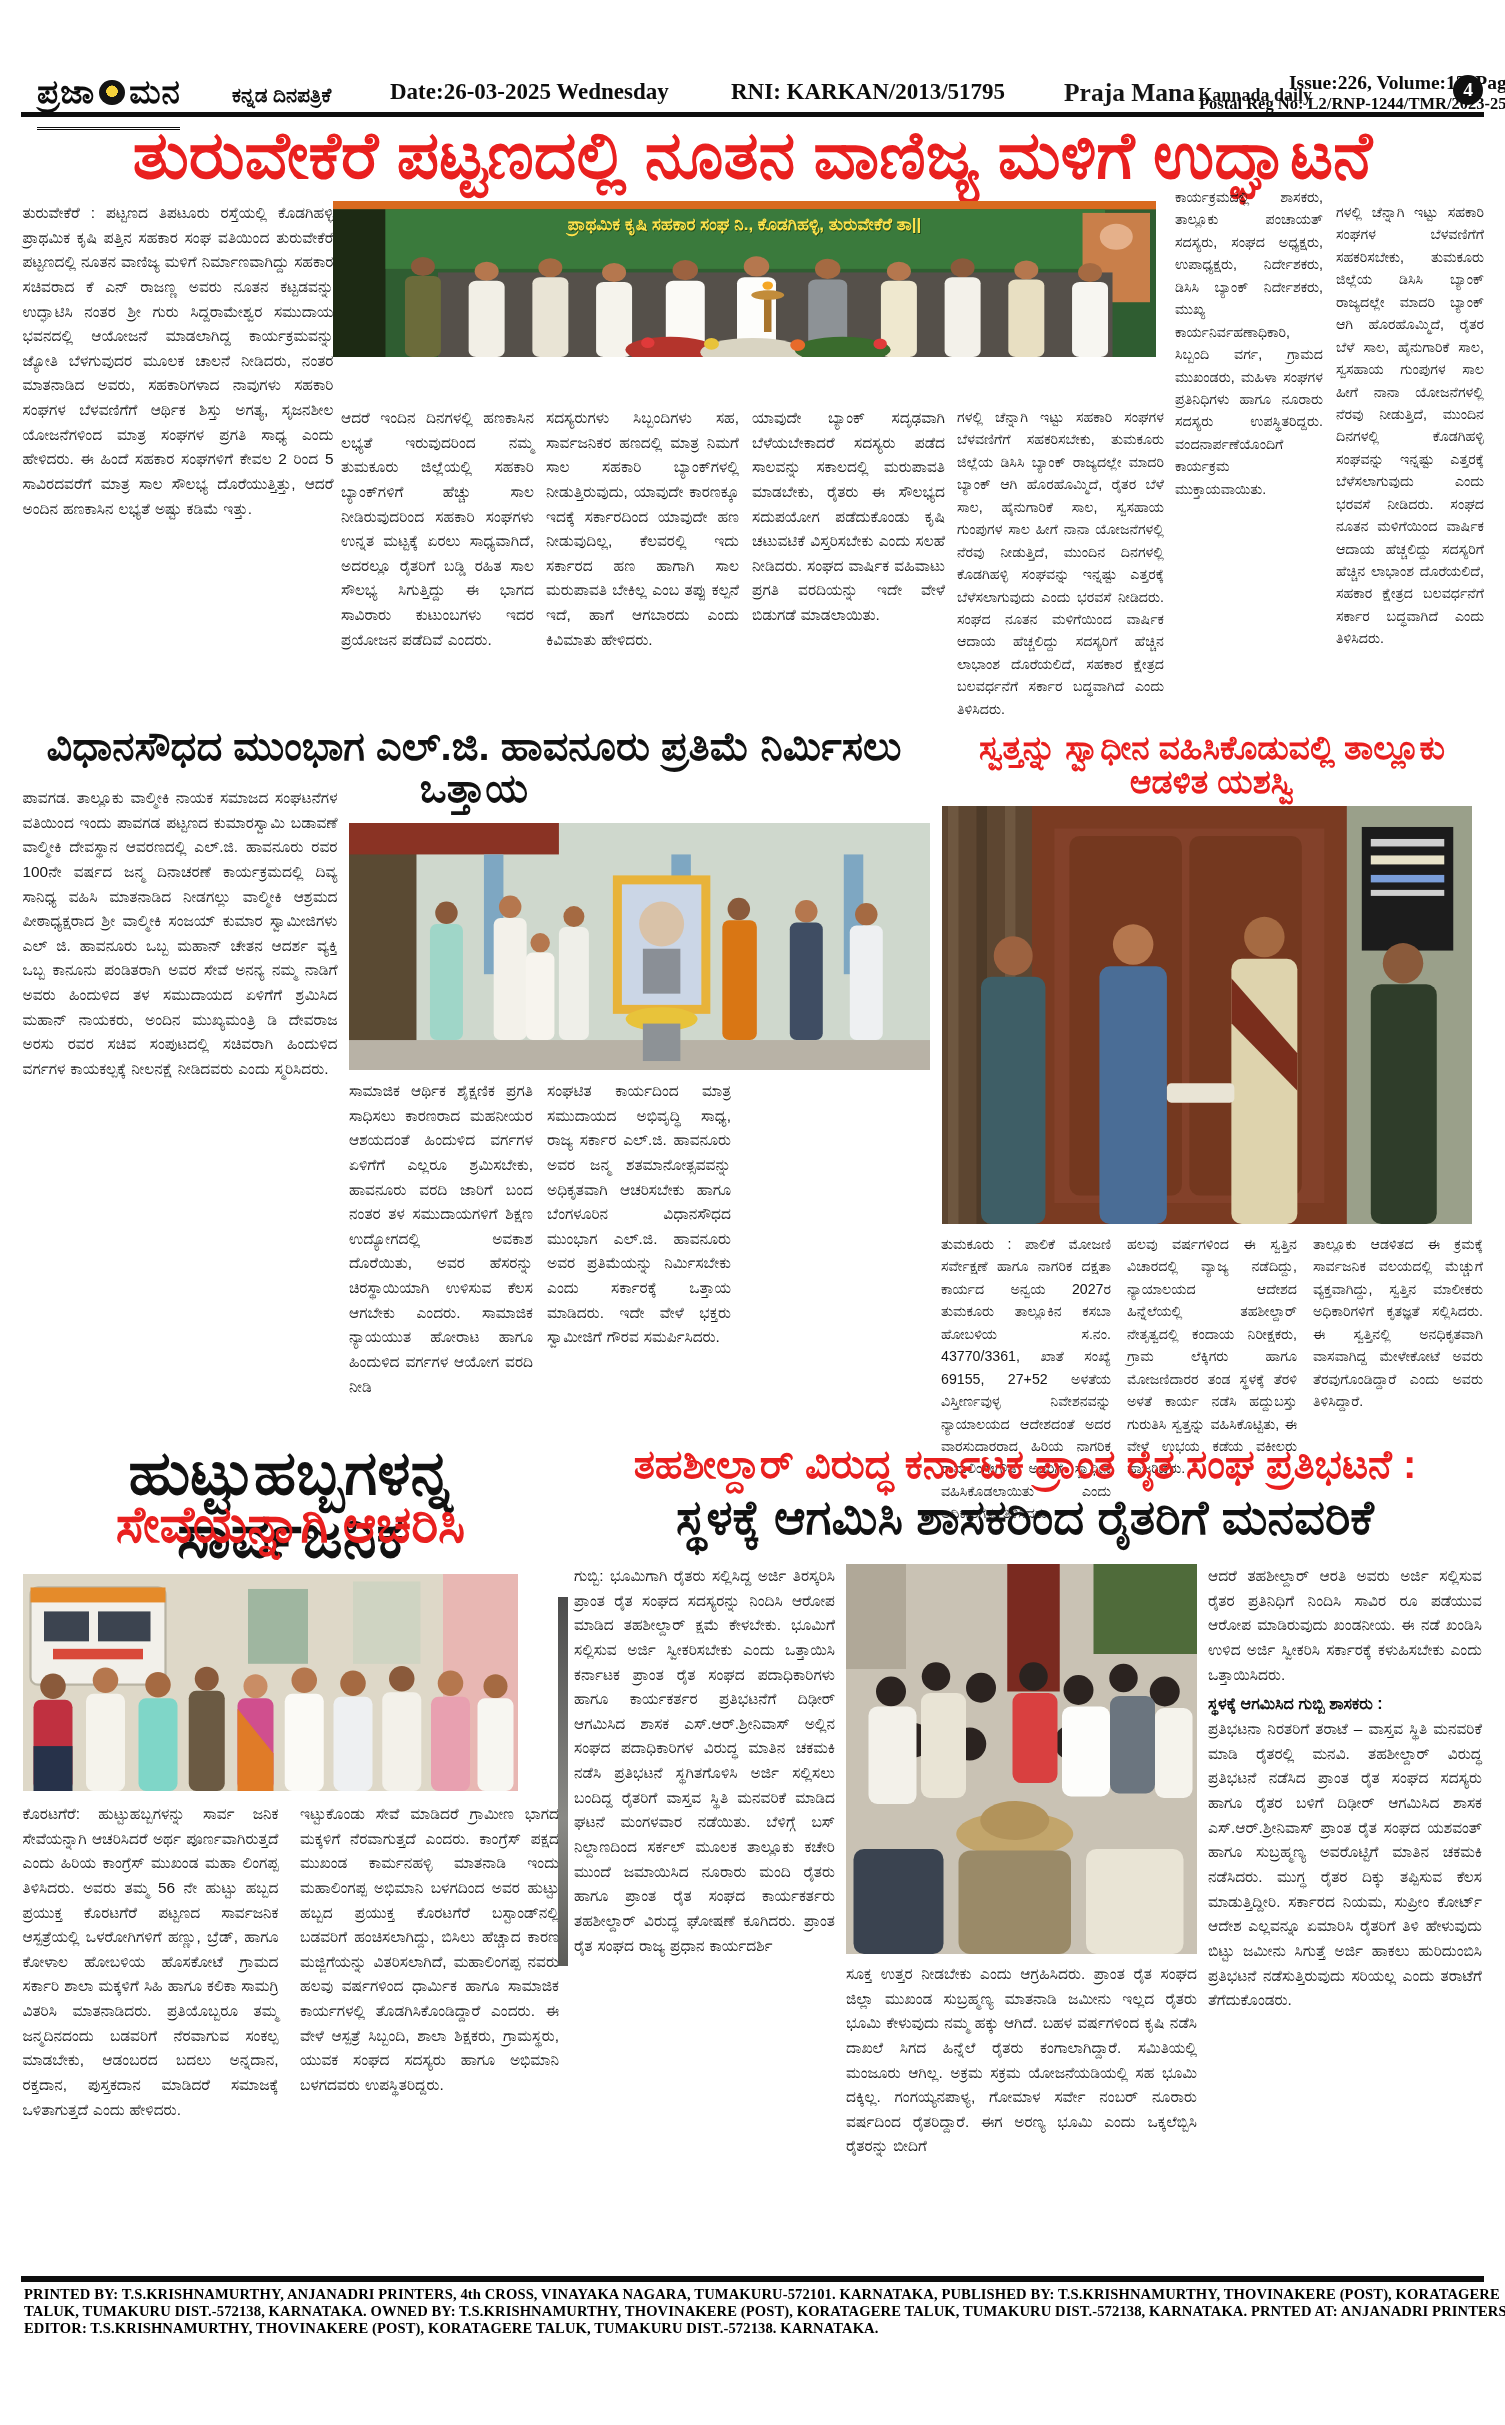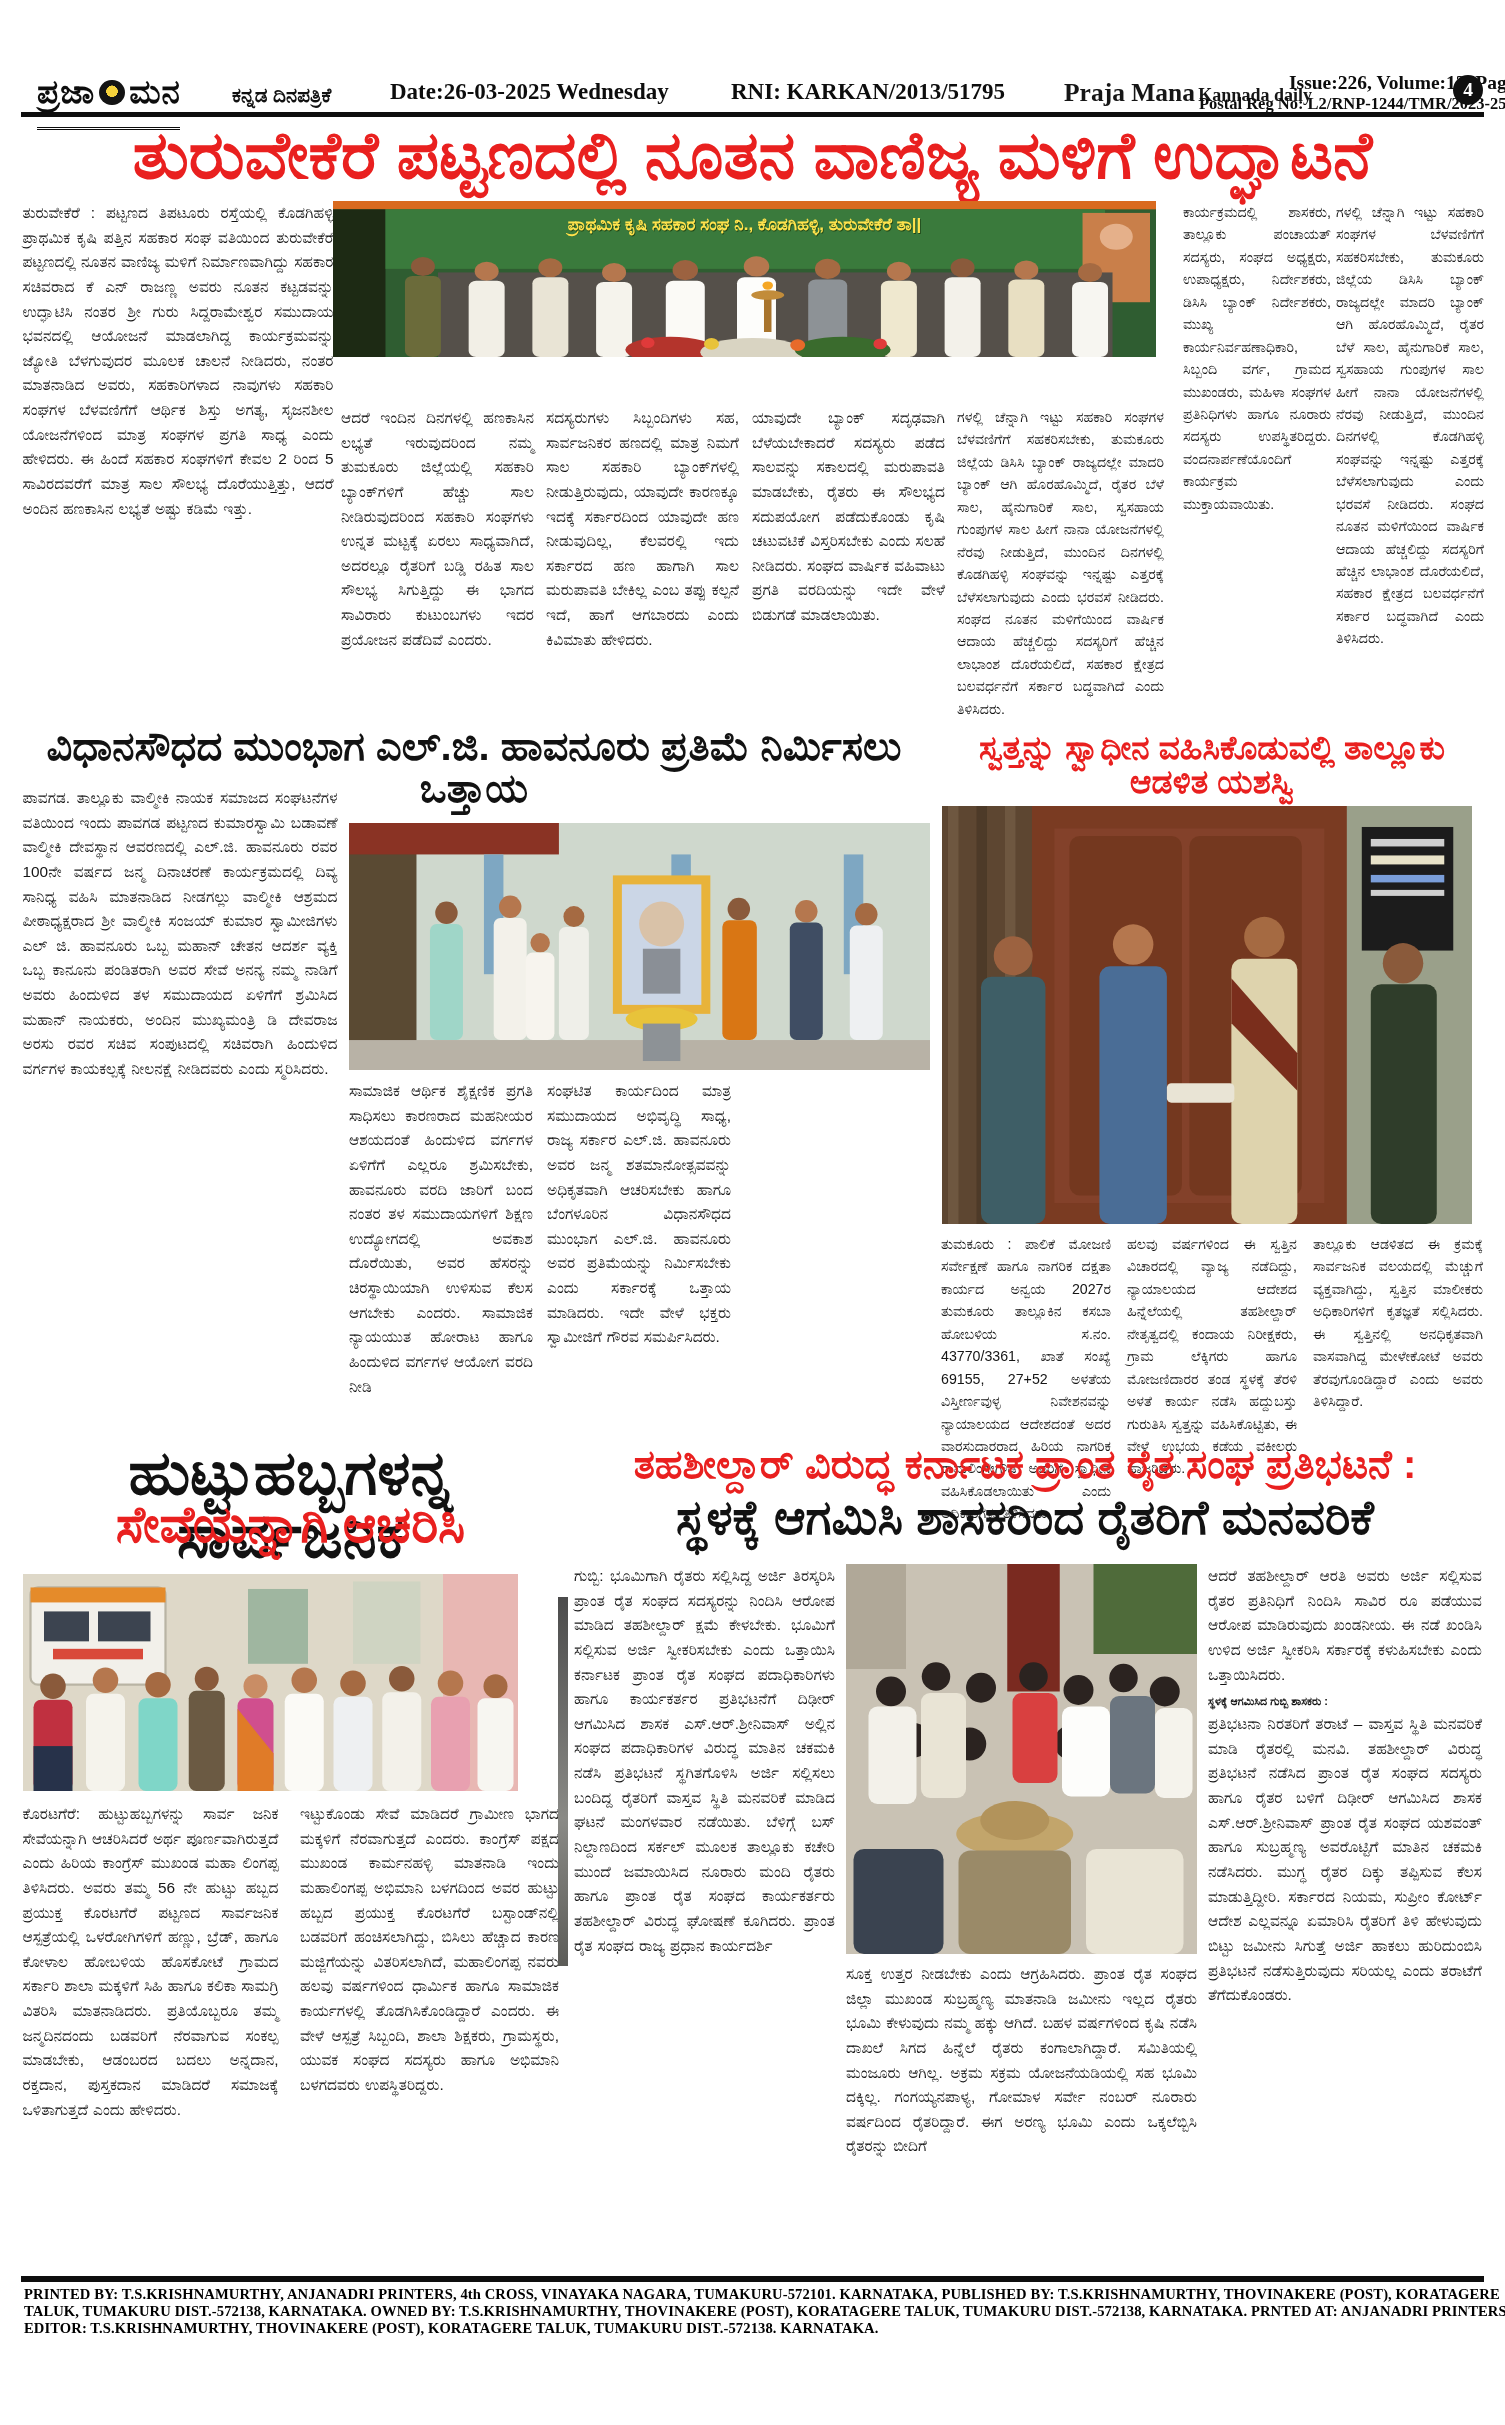--- a/index.html
+++ b/index.html
@@ -16,21 +16,21 @@
   .page-badge{width:30px;height:30px;border-radius:50%;background:#101010;color:#fff;font-weight:800;font-size:19.5px;
               display:flex;align-items:center;justify-content:center;font-family:"Liberation Serif",serif;}
   .rule{background:#0e0e0e;}
   
   .hl{font-weight:800;text-align:center;line-height:1.04;letter-spacing:0;}
   .hl-red{color:#e9201f;}
   .hl-black{color:#121212;}
   
   .col{font-size:15.4px;line-height:1.6;text-align:justify;color:#151515;word-spacing:0.7px;}
   .col-sm{font-size:14.2px;line-height:1.58;}
-  .subhead{font-weight:800;font-size:11px;margin:7.5px 0 4.5px 0;color:#101010;}
+  .subhead{font-weight:800;font-size:16px;margin:7.5px 0 4.5px 0;color:#101010;}
   
   .photo{overflow:hidden;background:#bdb7a8;}
   .photo svg{display:block;width:100%;height:100%;}
   .banner-text{position:absolute;left:0;right:0;top:13.5px;text-align:center;color:#ffe34d;font-weight:800;font-size:17px;text-shadow:0.7px 0.7px 0 #1e4415;}
   
   .foot-line{font-family:"Liberation Serif",serif;font-weight:700;font-size:14.6px;color:#000000;white-space:nowrap;letter-spacing:0.1px;}
 </style>
 </head>
 <body>
 
@@ -108,21 +108,21 @@
           <circle cx="730" cy="240" r="9" fill="#e03a3a"></circle>
       </g>
     </svg>
     <div class="banner-text">ಪ್ರಾಥಮಿಕ ಕೃಷಿ ಸಹಕಾರ ಸಂಘ ನಿ., ಕೊಡಗಿಹಳ್ಳಿ, ತುರುವೇಕೆರೆ ತಾ||</div>
   </div>
 
   <div class="abs col" style="left:341px;top:406px;width:193px;height:297px;">ಆದರೆ ಇಂದಿನ ದಿನಗಳಲ್ಲಿ ಹಣಕಾಸಿನ ಲಭ್ಯತೆ ಇರುವುದರಿಂದ ನಮ್ಮ ತುಮಕೂರು ಜಿಲ್ಲೆಯಲ್ಲಿ ಸಹಕಾರಿ ಬ್ಯಾಂಕ್‌ಗಳಿಗೆ ಹೆಚ್ಚು ಸಾಲ ನೀಡಿರುವುದರಿಂದ ಸಹಕಾರಿ ಸಂಘಗಳು ಉನ್ನತ ಮಟ್ಟಕ್ಕೆ ಏರಲು ಸಾಧ್ಯವಾಗಿದೆ, ಅದರಲ್ಲೂ ರೈತರಿಗೆ ಬಡ್ಡಿ ರಹಿತ ಸಾಲ ಸೌಲಭ್ಯ ಸಿಗುತ್ತಿದ್ದು ಈ ಭಾಗದ ಸಾವಿರಾರು ಕುಟುಂಬಗಳು ಇದರ ಪ್ರಯೋಜನ ಪಡೆದಿವೆ ಎಂದರು.</div>
   <div class="abs col" style="left:546px;top:406px;width:193px;height:297px;">ಸದಸ್ಯರುಗಳು ಸಿಬ್ಬಂದಿಗಳು ಸಹ, ಸಾರ್ವಜನಿಕರ ಹಣದಲ್ಲಿ ಮಾತ್ರ ನಿಮಗೆ ಸಾಲ ಸಹಕಾರಿ ಬ್ಯಾಂಕ್‌ಗಳಲ್ಲಿ ನೀಡುತ್ತಿರುವುದು, ಯಾವುದೇ ಕಾರಣಕ್ಕೂ ಇದಕ್ಕೆ ಸರ್ಕಾರದಿಂದ ಯಾವುದೇ ಹಣ ನೀಡುವುದಿಲ್ಲ, ಕೆಲವರಲ್ಲಿ ಇದು ಸರ್ಕಾರದ ಹಣ ಹಾಗಾಗಿ ಸಾಲ ಮರುಪಾವತಿ ಬೇಕಿಲ್ಲ ಎಂಬ ತಪ್ಪು ಕಲ್ಪನೆ ಇದೆ, ಹಾಗೆ ಆಗಬಾರದು ಎಂದು ಕಿವಿಮಾತು ಹೇಳಿದರು.</div>
   <div class="abs col" style="left:752px;top:406px;width:193px;height:297px;">ಯಾವುದೇ ಬ್ಯಾಂಕ್ ಸದೃಢವಾಗಿ ಬೆಳೆಯಬೇಕಾದರೆ ಸದಸ್ಯರು ಪಡೆದ ಸಾಲವನ್ನು ಸಕಾಲದಲ್ಲಿ ಮರುಪಾವತಿ ಮಾಡಬೇಕು, ರೈತರು ಈ ಸೌಲಭ್ಯದ ಸದುಪಯೋಗ ಪಡೆದುಕೊಂಡು ಕೃಷಿ ಚಟುವಟಿಕೆ ವಿಸ್ತರಿಸಬೇಕು ಎಂದು ಸಲಹೆ ನೀಡಿದರು. ಸಂಘದ ವಾರ್ಷಿಕ ವಹಿವಾಟು ಪ್ರಗತಿ ವರದಿಯನ್ನು ಇದೇ ವೇಳೆ ಬಿಡುಗಡೆ ಮಾಡಲಾಯಿತು.</div>
   <div class="abs col col-sm" style="left:957px;top:406px;width:207px;height:297px;">ಗಳಲ್ಲಿ ಚೆನ್ನಾಗಿ ಇಟ್ಟು ಸಹಕಾರಿ ಸಂಘಗಳ ಬೆಳವಣಿಗೆಗೆ ಸಹಕರಿಸಬೇಕು, ತುಮಕೂರು ಜಿಲ್ಲೆಯ ಡಿಸಿಸಿ ಬ್ಯಾಂಕ್ ರಾಜ್ಯದಲ್ಲೇ ಮಾದರಿ ಬ್ಯಾಂಕ್ ಆಗಿ ಹೊರಹೊಮ್ಮಿದೆ, ರೈತರ ಬೆಳೆ ಸಾಲ, ಹೈನುಗಾರಿಕೆ ಸಾಲ, ಸ್ವಸಹಾಯ ಗುಂಪುಗಳ ಸಾಲ ಹೀಗೆ ನಾನಾ ಯೋಜನೆಗಳಲ್ಲಿ ನೆರವು ನೀಡುತ್ತಿದೆ, ಮುಂದಿನ ದಿನಗಳಲ್ಲಿ ಕೊಡಗಿಹಳ್ಳಿ ಸಂಘವನ್ನು ಇನ್ನಷ್ಟು ಎತ್ತರಕ್ಕೆ ಬೆಳೆಸಲಾಗುವುದು ಎಂದು ಭರವಸೆ ನೀಡಿದರು. ಸಂಘದ ನೂತನ ಮಳಿಗೆಯಿಂದ ವಾರ್ಷಿಕ ಆದಾಯ ಹೆಚ್ಚಲಿದ್ದು ಸದಸ್ಯರಿಗೆ ಹೆಚ್ಚಿನ ಲಾಭಾಂಶ ದೊರೆಯಲಿದೆ, ಸಹಕಾರ ಕ್ಷೇತ್ರದ ಬಲವರ್ಧನೆಗೆ ಸರ್ಕಾರ ಬದ್ಧವಾಗಿದೆ ಎಂದು ತಿಳಿಸಿದರು.</div>
-  <div class="abs col col-sm" style="left:1175px;top:201px;width:148px;height:502px;margin-left:8px;">ಕಾರ್ಯಕ್ರಮದಲ್ಲಿ ಶಾಸಕರು, ತಾಲ್ಲೂಕು ಪಂಚಾಯತ್ ಸದಸ್ಯರು, ಸಂಘದ ಅಧ್ಯಕ್ಷರು, ಉಪಾಧ್ಯಕ್ಷರು, ನಿರ್ದೇಶಕರು, ಡಿಸಿಸಿ ಬ್ಯಾಂಕ್ ನಿರ್ದೇಶಕರು, ಮುಖ್ಯ ಕಾರ್ಯನಿರ್ವಹಣಾಧಿಕಾರಿ, ಸಿಬ್ಬಂದಿ ವರ್ಗ, ಗ್ರಾಮದ ಮುಖಂಡರು, ಮಹಿಳಾ ಸಂಘಗಳ ಪ್ರತಿನಿಧಿಗಳು ಹಾಗೂ ನೂರಾರು ಸದಸ್ಯರು ಉಪಸ್ಥಿತರಿದ್ದರು. ವಂದನಾರ್ಪಣೆಯೊಂದಿಗೆ ಕಾರ್ಯಕ್ರಮ ಮುಕ್ತಾಯವಾಯಿತು.</div>
+  <div class="abs col col-sm" style="left:1175px;top:186px;width:148px;height:502px;">ಕಾರ್ಯಕ್ರಮದಲ್ಲಿ ಶಾಸಕರು, ತಾಲ್ಲೂಕು ಪಂಚಾಯತ್ ಸದಸ್ಯರು, ಸಂಘದ ಅಧ್ಯಕ್ಷರು, ಉಪಾಧ್ಯಕ್ಷರು, ನಿರ್ದೇಶಕರು, ಡಿಸಿಸಿ ಬ್ಯಾಂಕ್ ನಿರ್ದೇಶಕರು, ಮುಖ್ಯ ಕಾರ್ಯನಿರ್ವಹಣಾಧಿಕಾರಿ, ಸಿಬ್ಬಂದಿ ವರ್ಗ, ಗ್ರಾಮದ ಮುಖಂಡರು, ಮಹಿಳಾ ಸಂಘಗಳ ಪ್ರತಿನಿಧಿಗಳು ಹಾಗೂ ನೂರಾರು ಸದಸ್ಯರು ಉಪಸ್ಥಿತರಿದ್ದರು. ವಂದನಾರ್ಪಣೆಯೊಂದಿಗೆ ಕಾರ್ಯಕ್ರಮ ಮುಕ್ತಾಯವಾಯಿತು.</div>
   <div class="abs col col-sm" style="left:1336px;top:201px;width:148px;height:502px;">ಗಳಲ್ಲಿ ಚೆನ್ನಾಗಿ ಇಟ್ಟು ಸಹಕಾರಿ ಸಂಘಗಳ ಬೆಳವಣಿಗೆಗೆ ಸಹಕರಿಸಬೇಕು, ತುಮಕೂರು ಜಿಲ್ಲೆಯ ಡಿಸಿಸಿ ಬ್ಯಾಂಕ್ ರಾಜ್ಯದಲ್ಲೇ ಮಾದರಿ ಬ್ಯಾಂಕ್ ಆಗಿ ಹೊರಹೊಮ್ಮಿದೆ, ರೈತರ ಬೆಳೆ ಸಾಲ, ಹೈನುಗಾರಿಕೆ ಸಾಲ, ಸ್ವಸಹಾಯ ಗುಂಪುಗಳ ಸಾಲ ಹೀಗೆ ನಾನಾ ಯೋಜನೆಗಳಲ್ಲಿ ನೆರವು ನೀಡುತ್ತಿದೆ, ಮುಂದಿನ ದಿನಗಳಲ್ಲಿ ಕೊಡಗಿಹಳ್ಳಿ ಸಂಘವನ್ನು ಇನ್ನಷ್ಟು ಎತ್ತರಕ್ಕೆ ಬೆಳೆಸಲಾಗುವುದು ಎಂದು ಭರವಸೆ ನೀಡಿದರು. ಸಂಘದ ನೂತನ ಮಳಿಗೆಯಿಂದ ವಾರ್ಷಿಕ ಆದಾಯ ಹೆಚ್ಚಲಿದ್ದು ಸದಸ್ಯರಿಗೆ ಹೆಚ್ಚಿನ ಲಾಭಾಂಶ ದೊರೆಯಲಿದೆ, ಸಹಕಾರ ಕ್ಷೇತ್ರದ ಬಲವರ್ಧನೆಗೆ ಸರ್ಕಾರ ಬದ್ಧವಾಗಿದೆ ಎಂದು ತಿಳಿಸಿದರು.</div>
 
   <div class="abs hl hl-black" style="left:22.5px;top:726px;width:903px;font-size:40px;">ವಿಧಾನಸೌಧದ ಮುಂಭಾಗ ಎಲ್.ಜಿ. ಹಾವನೂರು ಪ್ರತಿಮೆ ನಿರ್ಮಿಸಲು ಒತ್ತಾಯ</div>
 
   <div class="abs col" style="left:22.5px;top:786px;width:315px;height:643px;">ಪಾವಗಡ. ತಾಲ್ಲೂಕು ವಾಲ್ಮೀಕಿ ನಾಯಕ ಸಮಾಜದ ಸಂಘಟನೆಗಳ ವತಿಯಿಂದ ಇಂದು ಪಾವಗಡ ಪಟ್ಟಣದ ಕುಮಾರಸ್ವಾಮಿ ಬಡಾವಣೆ ವಾಲ್ಮೀಕಿ ದೇವಸ್ಥಾನ ಆವರಣದಲ್ಲಿ ಎಲ್.ಜಿ. ಹಾವನೂರು ರವರ 100ನೇ ವರ್ಷದ ಜನ್ಮ ದಿನಾಚರಣೆ ಕಾರ್ಯಕ್ರಮದಲ್ಲಿ ದಿವ್ಯ ಸಾನಿಧ್ಯ ವಹಿಸಿ ಮಾತನಾಡಿದ ನೀಡಗಲ್ಲು ವಾಲ್ಮೀಕಿ ಆಶ್ರಮದ ಪೀಠಾಧ್ಯಕ್ಷರಾದ ಶ್ರೀ ವಾಲ್ಮೀಕಿ ಸಂಜಯ್ ಕುಮಾರ ಸ್ವಾಮೀಜಿಗಳು ಎಲ್ ಜಿ. ಹಾವನೂರು ಒಬ್ಬ ಮಹಾನ್ ಚೇತನ ಆದರ್ಶ ವ್ಯಕ್ತಿ ಒಬ್ಬ ಕಾನೂನು ಪಂಡಿತರಾಗಿ ಅವರ ಸೇವೆ ಅನನ್ಯ ನಮ್ಮ ನಾಡಿಗೆ ಅವರು ಹಿಂದುಳಿದ ತಳ ಸಮುದಾಯದ ಏಳಿಗೆಗೆ ಶ್ರಮಿಸಿದ ಮಹಾನ್ ನಾಯಕರು, ಅಂದಿನ ಮುಖ್ಯಮಂತ್ರಿ ಡಿ ದೇವರಾಜ ಅರಸು ರವರ ಸಚಿವ ಸಂಪುಟದಲ್ಲಿ ಸಚಿವರಾಗಿ ಹಿಂದುಳಿದ ವರ್ಗಗಳ ಕಾಯಕಲ್ಪಕ್ಕೆ ನೀಲನಕ್ಷೆ ನೀಡಿದವರು ಎಂದು ಸ್ಮರಿಸಿದರು.</div>
 
   <div class="abs photo" style="left:349px;top:823px;width:581px;height:247px;">
     <svg viewBox="0 0 775 330" preserveAspectRatio="none">
       <rect x="0" y="0" width="775" height="330" fill="#cfd8cd"></rect>
       <rect x="0" y="0" width="90" height="330" fill="#5a4a33"></rect>

